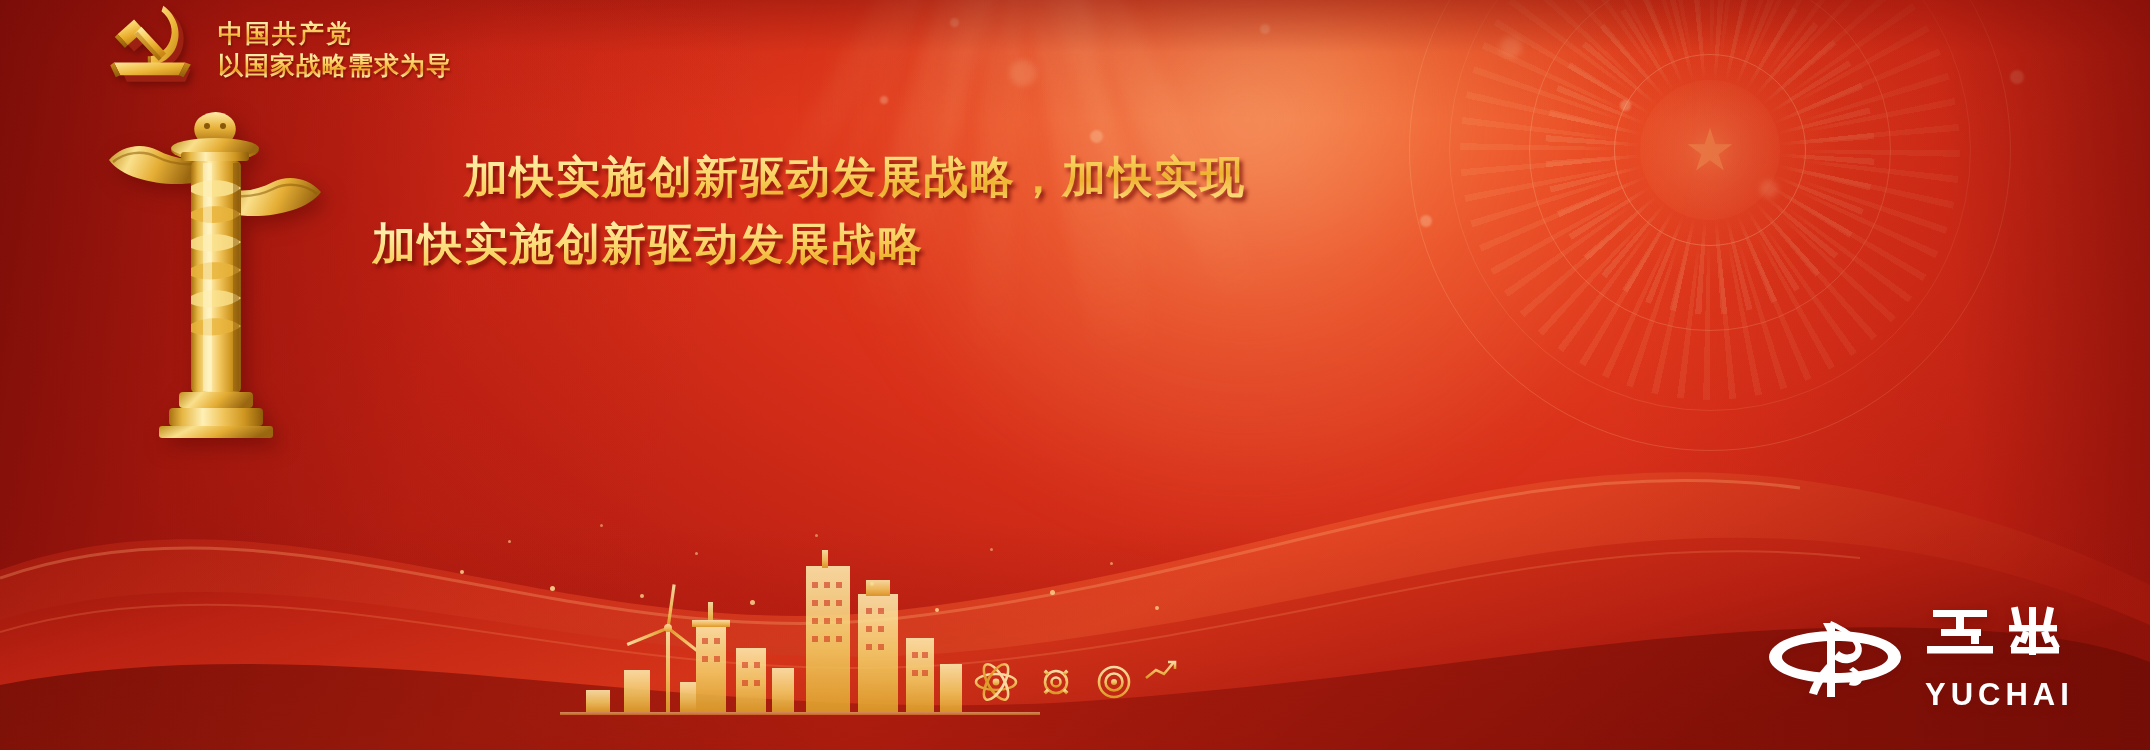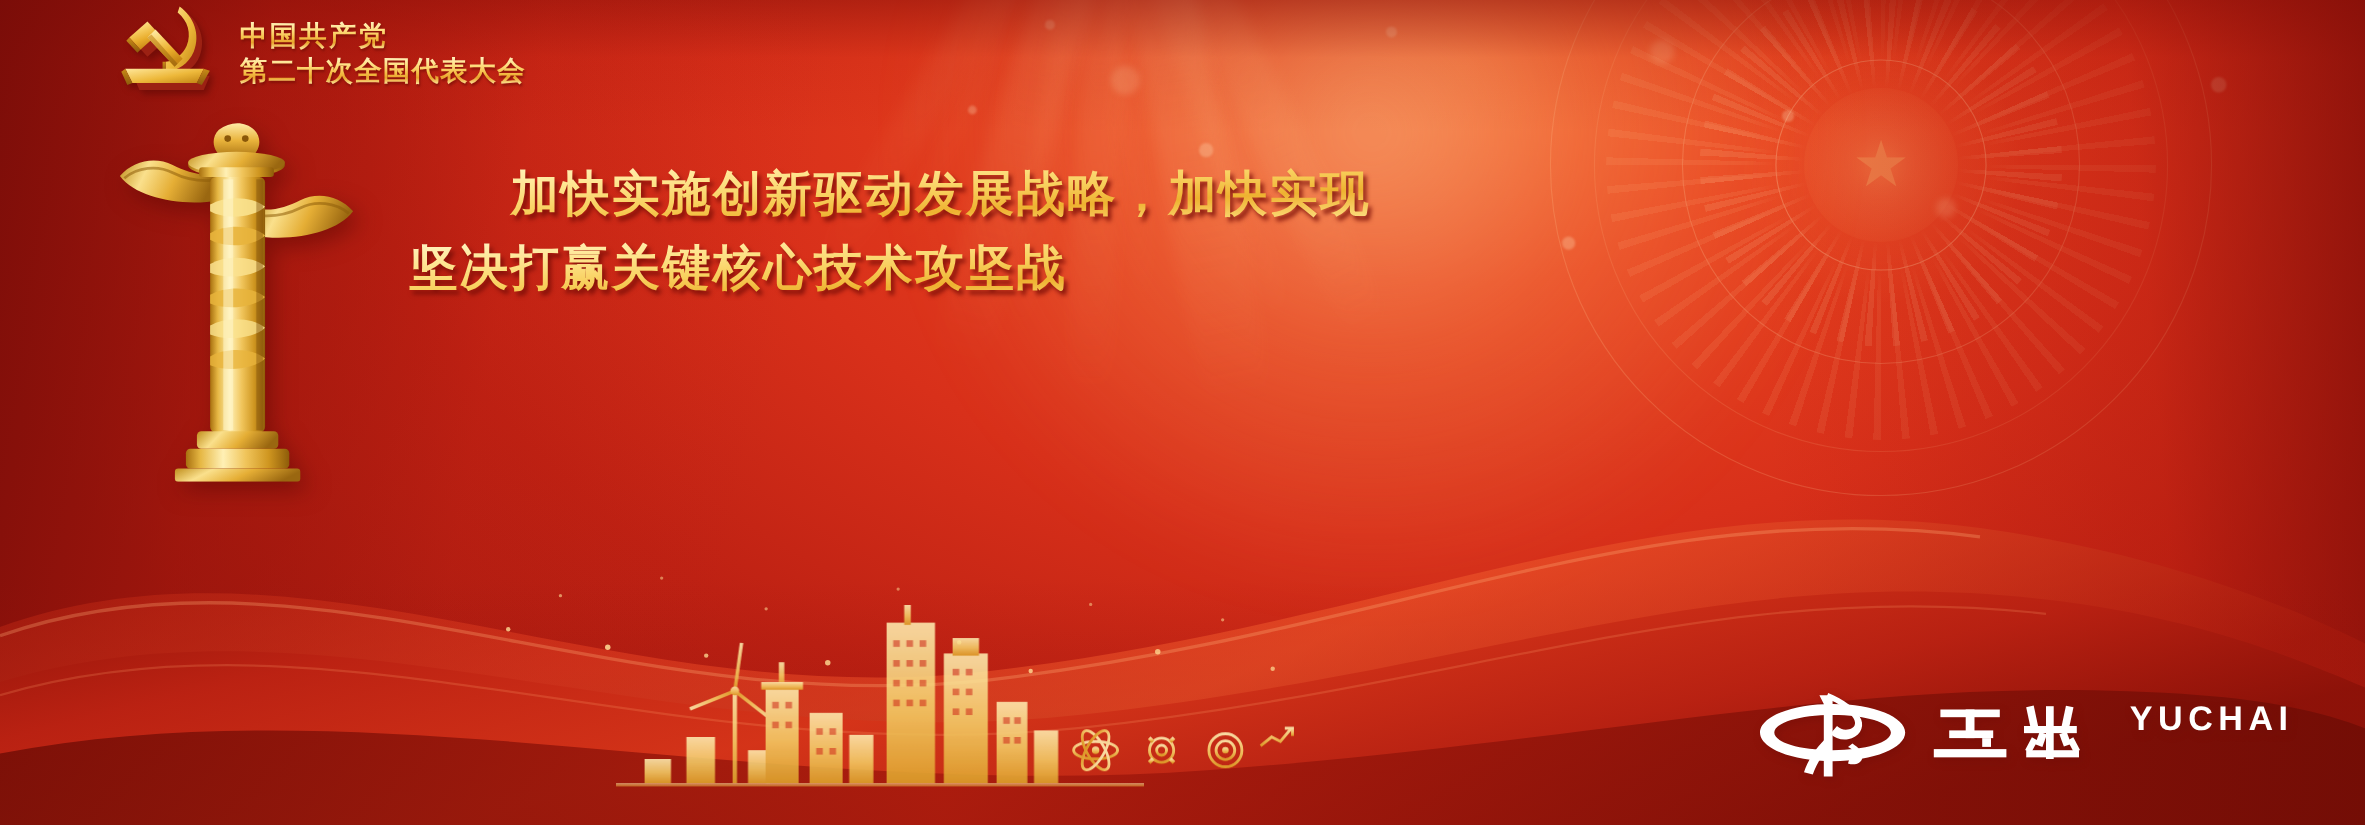--- a/index.html
+++ b/index.html
@@ -149,21 +149,21 @@
   .particles{position:absolute;left:430px;bottom:120px;width:760px;height:140px;}
   .pt{position:absolute;border-radius:50%;background:#ffdf96;}
 
   
   .yuchai{
     position:absolute;right:65px;bottom:40px;
     display:flex;align-items:center;gap:20px;
     filter:drop-shadow(2px 3px 4px rgba(110,10,6,.45));
   }
   .yuchai-mark{width:140px;height:88px;flex:none;}
-  .yuchai-words{display:flex;flex-direction:row;align-items:flex-start;gap:20px;}
+  .yuchai-words{display:flex;flex-direction:column;align-items:flex-start;gap:20px;}
   .yuchai-cn{width:160px;height:56px;}
   .yuchai-en{
     color:#ffffff;font-size:31px;font-weight:bold;letter-spacing:5px;line-height:1;
     font-family:"Liberation Sans","DejaVu Sans",sans-serif;
   }
 </style>
 </head>
 <body>
 
 <div id="banner">
@@ -279,21 +279,21 @@
 
       <path d="M34,25 L61,54 L53,62 L26,33 Z" fill="url(#gold1)"></path>
       <path d="M53,62 L56,59 L30,30 L26,33 Z" fill="url(#goldshade)" opacity=".6"></path>
 
       <path d="M4,64 L82,64 L75,78 L11,78 Z" fill="url(#gold2)"></path>
       <path d="M4,64 L11,78 L6,80 L0,67 Z" fill="url(#goldshade)"></path>
       <path d="M82,64 L75,78 L80,80 L88,66 Z" fill="url(#goldshade)"></path>
     </svg>
     <div class="congress-text">
       <div class="congress-line l1">中国共产党</div>
-      <div class="congress-line l2">第二十次全国代表大会</div>
+      <div class="congress-line l2">以国家战略需求为导</div>
     </div>
   </div>
 
   <svg class="huabiao" viewBox="0 0 240 330">
     <defs>
       <linearGradient id="hg" x1="0" y1="0" x2="1" y2="0">
         <stop offset="0%" stop-color="#a8700f"></stop>
         <stop offset="14%" stop-color="#e6b743"></stop>
         <stop offset="36%" stop-color="#fff0b5"></stop>
         <stop offset="58%" stop-color="#f0c45a"></stop>
@@ -339,21 +339,21 @@
     <rect x="108" y="55" width="9" height="228" fill="rgba(255,248,208,.55)"></rect>
     <rect x="138" y="55" width="6" height="228" fill="rgba(130,82,10,.45)"></rect>
 
     <rect x="84" y="284" width="74" height="16" rx="4" fill="url(#hg2)"></rect>
     <rect x="74" y="300" width="94" height="18" rx="4" fill="url(#hg)"></rect>
     <rect x="64" y="318" width="114" height="12" rx="3" fill="url(#hg2)"></rect>
   </svg>
 
   <div class="slogan">
     <div class="slogan-line indent">加快实施创新驱动发展战略，加快实现</div>
-    <div class="slogan-line">坚决打赢关键核心技术攻坚战</div>
+    <div class="slogan-line">加快实施创新驱动发展战略</div>
   </div>
 
   <div class="particles">
     <div class="pt" style="left:30px;top:80px;width:4px;height:4px;opacity:.8"></div>
     <div class="pt" style="left:78px;top:50px;width:3px;height:3px;opacity:.6"></div>
     <div class="pt" style="left:120px;top:96px;width:5px;height:5px;opacity:.85"></div>
     <div class="pt" style="left:170px;top:34px;width:3px;height:3px;opacity:.5"></div>
     <div class="pt" style="left:210px;top:104px;width:4px;height:4px;opacity:.75"></div>
     <div class="pt" style="left:265px;top:62px;width:3px;height:3px;opacity:.55"></div>
     <div class="pt" style="left:320px;top:110px;width:5px;height:5px;opacity:.8"></div>

